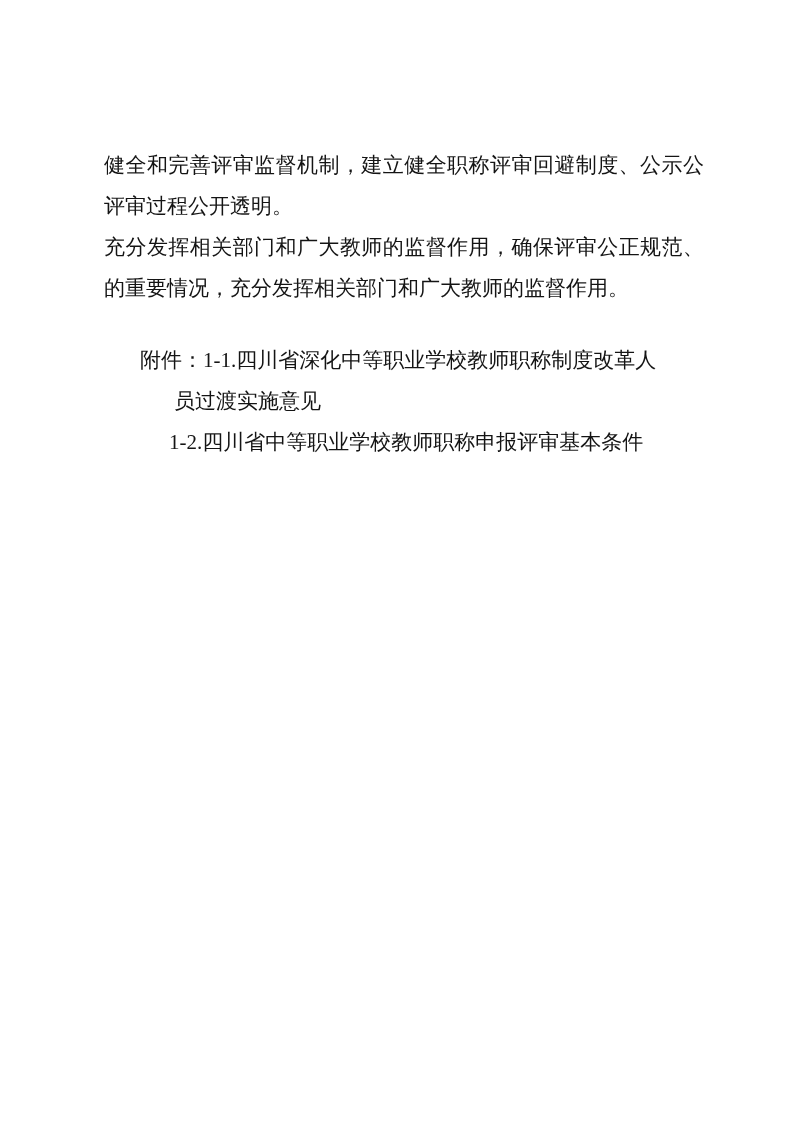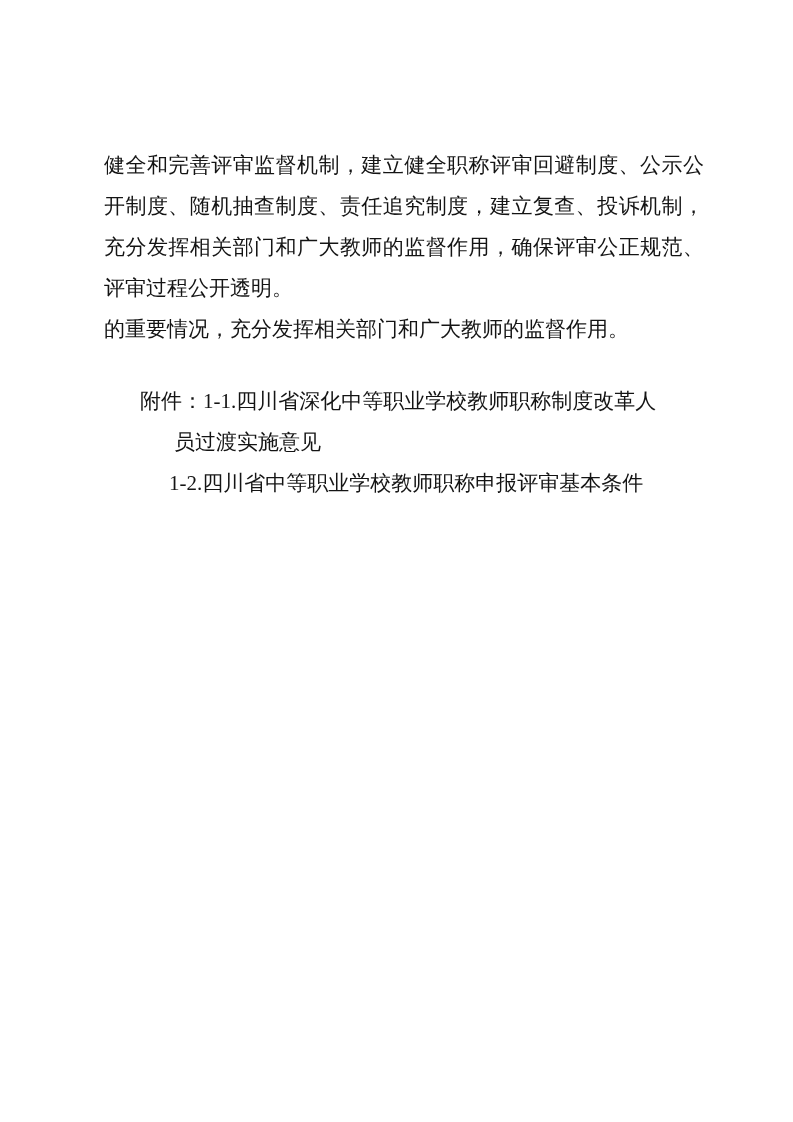--- a/index.html
+++ b/index.html
@@ -63,23 +63,22 @@
 </style>
 </head>
 <body>
 
 <div class="page">
 
   <div class="content">
 
     <div>
       <div class="text-line fill">健全和完善评审监督机制，建立健全职称评审回避制度、公示公</div>
-      <div class="text-line fill">开制度、随机抽查制度、责任追究制度，建立复查、投诉机制，</div>
+      <div class="text-line last">评审过程公开透明。</div>
       <div class="text-line fill">充分发挥相关部门和广大教师的监督作用，确保评审公正规范、</div>
-      <div class="text-line last">评审过程公开透明。</div>
     </div>
 
     <div>
       <div class="text-line last">的重要情况，充分发挥相关部门和广大教师的监督作用。</div>
     </div>
 
     <div class="attachment">
       <div class="att-line att-line-1">
         <span>附件：</span><span>1-1.四川省深化中等职业学校教师职称制度改革人</span>
       </div>

